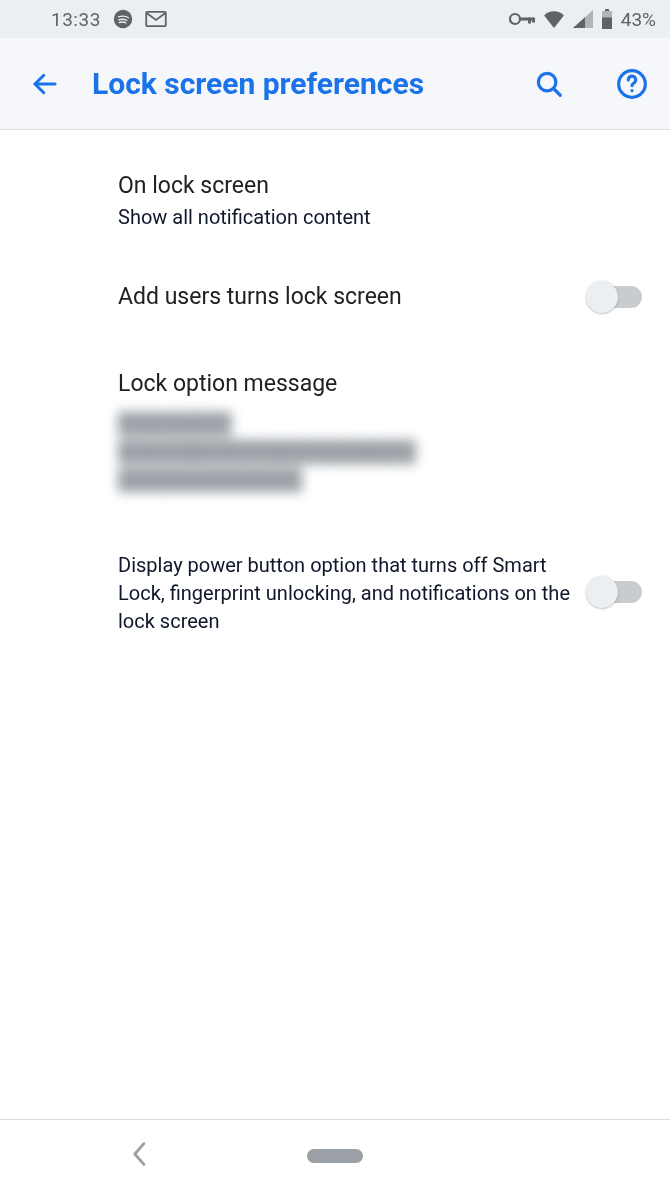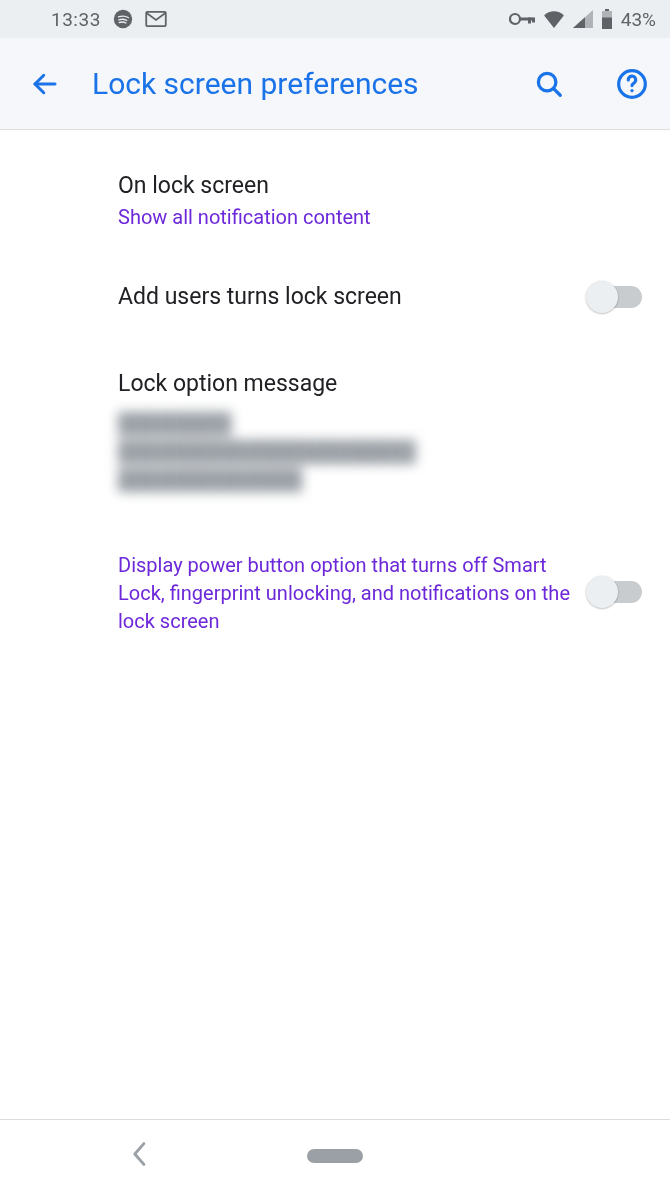--- a/index.html
+++ b/index.html
@@ -36,21 +36,21 @@
       align-items: center;
       padding: 0 22px 0 30px;
       gap: 32px;
       border-bottom: 1px solid #e0e0e0;
     }
     .app-bar .back { color: #1a73e8; display: flex; align-items: center; }
     .app-bar .title {
       flex: 1;
       color: #1a73e8;
       font-size: 30px;
-      font-weight: 400;
+      font-weight: 700;
     }
     .app-bar .action { color: #1a73e8; display: flex; align-items: center; margin-left: 20px; }
 
     
     .content {
       background: #ffffff;
       padding-top: 20px;
       padding-bottom: 40px;
     }
     .setting {
@@ -60,21 +60,21 @@
       gap: 12px;
     }
     .setting-text { flex: 1; min-width: 0; }
     .setting-title {
       font-size: 23px;
       color: #202124;
       line-height: 1.35;
     }
     .setting-sub {
       font-size: 20px;
-      color: #6d28d9;
+      color: #0f172a;
       line-height: 1.4;
       margin-top: 2px;
     }
     .setting-sub.blurred {
       filter: blur(6px);
       color: #9aa0a6;
       margin-top: 10px;
       padding-bottom: 6px;
     }
 

